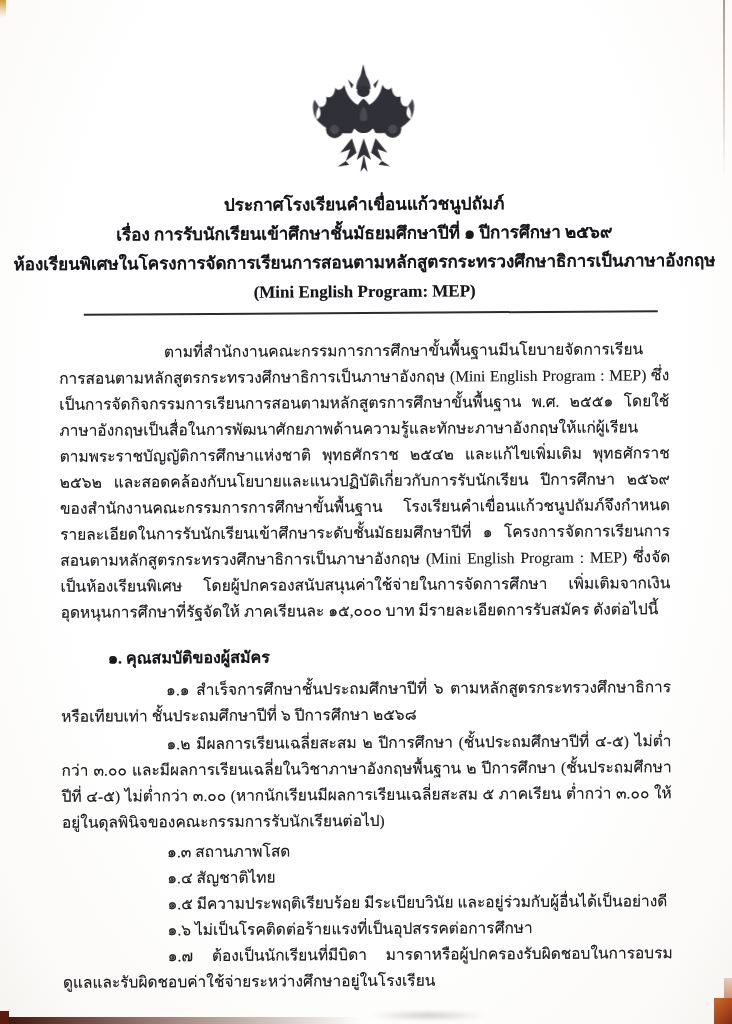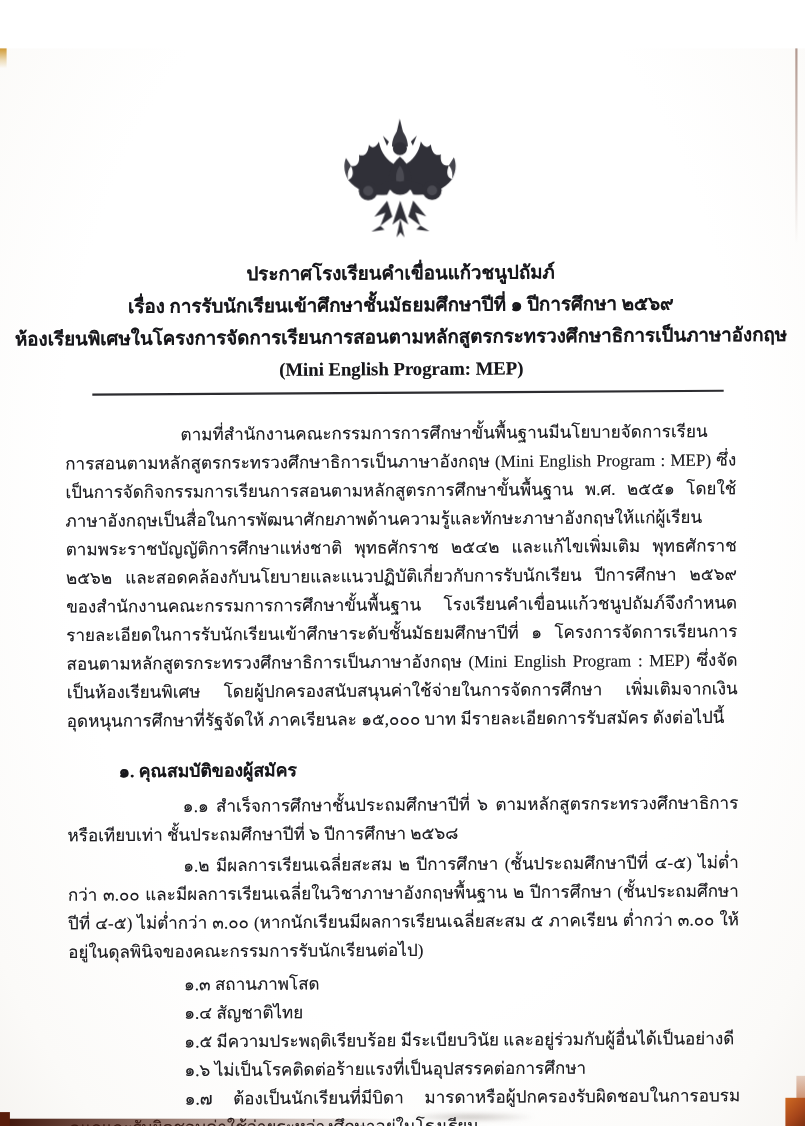--- a/index.html
+++ b/index.html
@@ -6,21 +6,20 @@
   body{
     width:732px;height:1024px;
     background:#ffffff;
     overflow:hidden;
     position:relative;
     font-family:"Liberation Serif","DejaVu Sans",sans-serif;
   }
   .photo{
     position:absolute;inset:0;
     background:radial-gradient(ellipse at 50% 40%, #ffffff 60%, #fbfaf8 88%, #f6f4f1 100%);
-    margin-top:44px;
   }
   
   .edge-top-left{
     position:absolute;left:0;top:0;width:6px;height:18px;
     background:linear-gradient(180deg,#d09a35 0%, #eddcb8 60%, rgba(255,255,255,0) 100%);
   }
   .edge-right-top{
     position:absolute;right:7px;top:0;width:2px;height:178px;
     background:linear-gradient(180deg, rgba(116,70,54,.55), rgba(116,70,54,0));
   }

